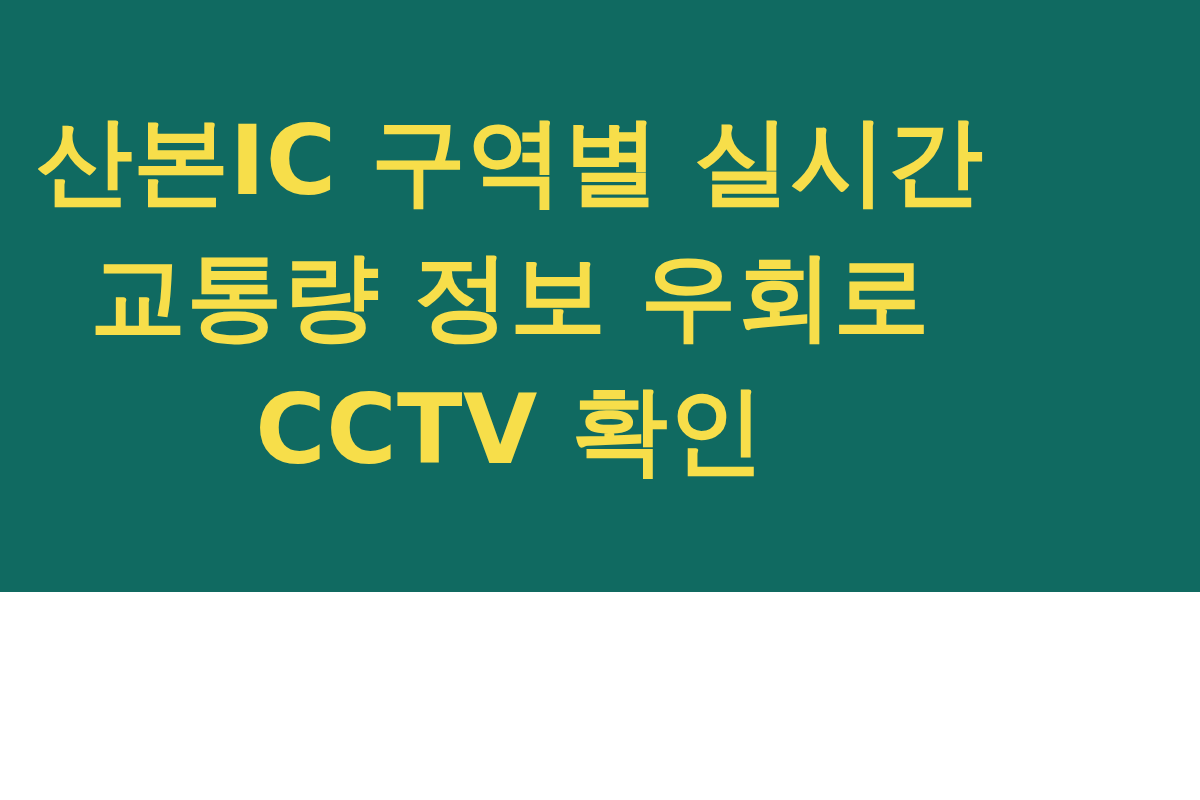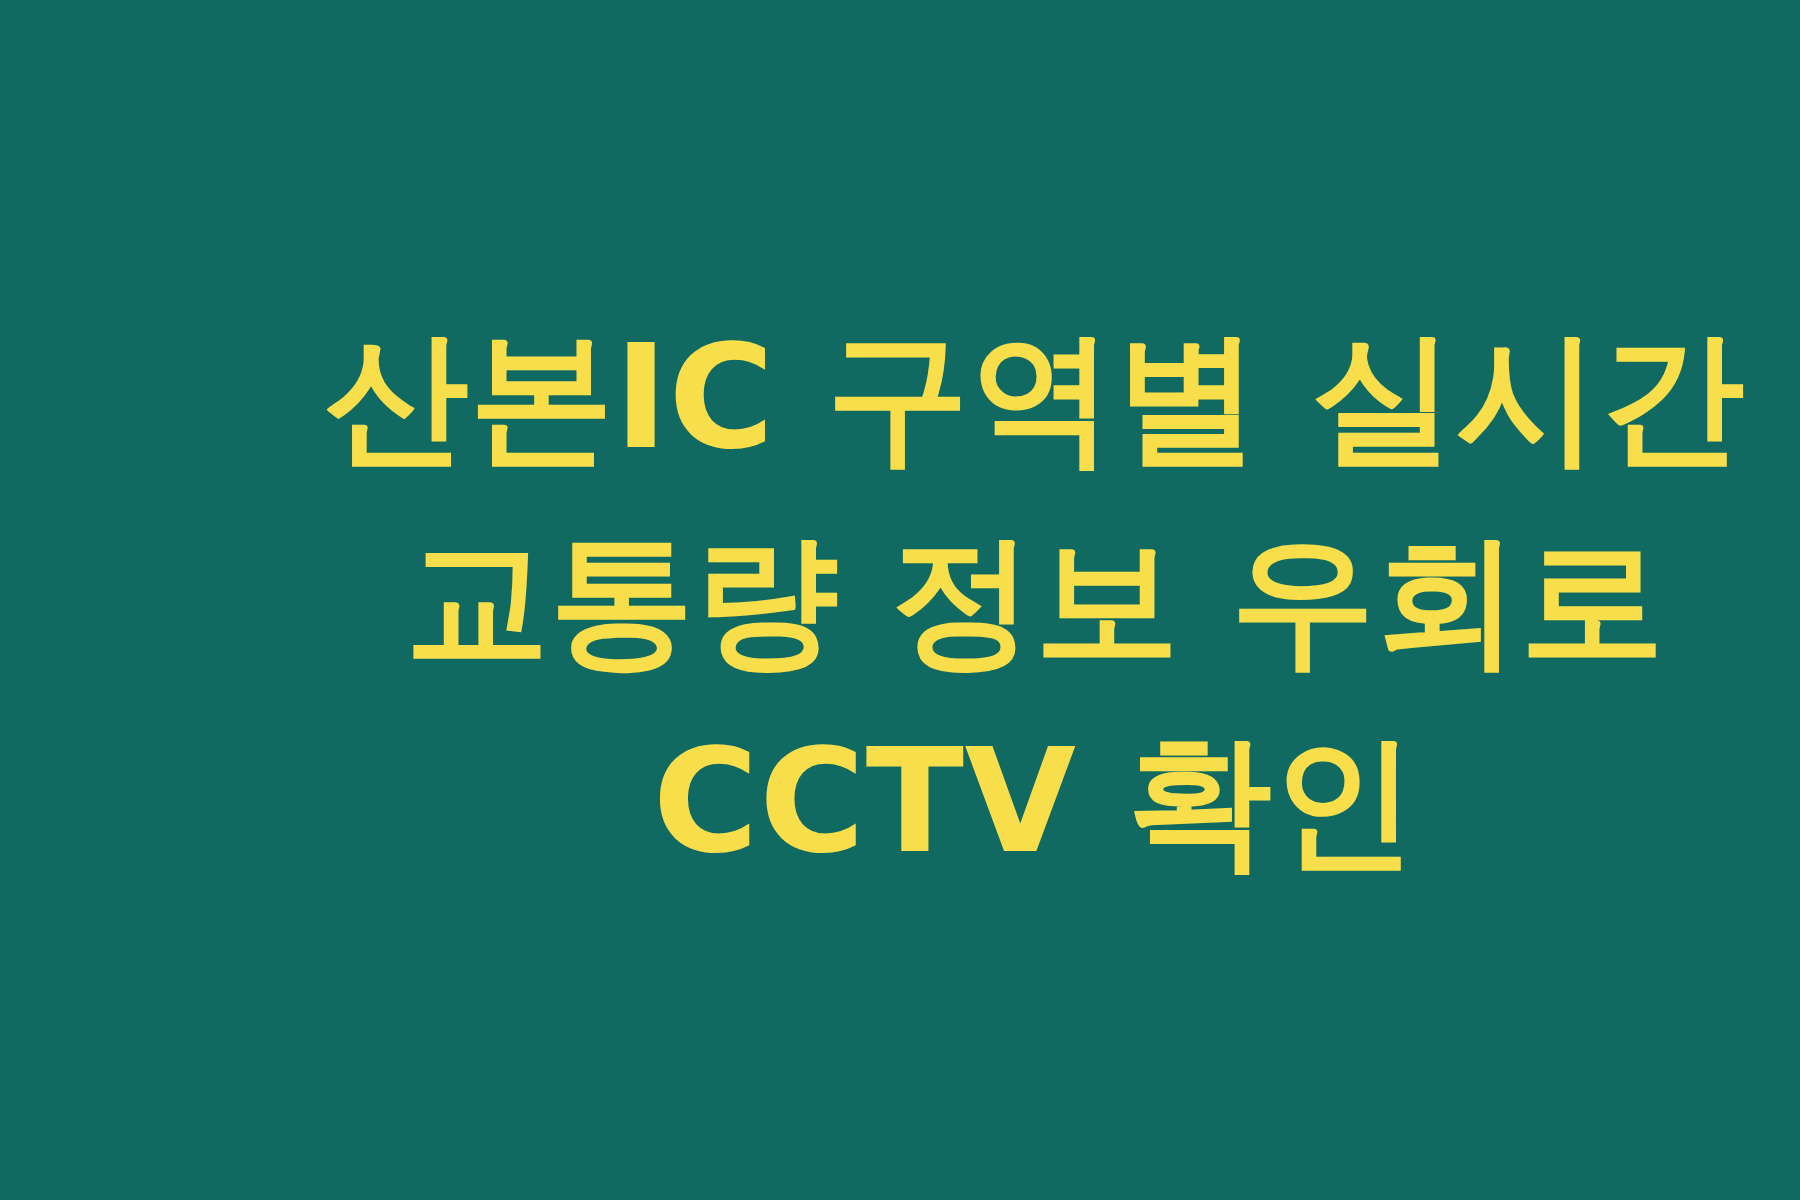--- a/index.html
+++ b/index.html
@@ -9,27 +9,26 @@
   }
   body {
     width: 1200px;
     height: 800px;
     overflow: hidden;
     font-family: "Liberation Sans", "DejaVu Sans", sans-serif;
   }
   #banner {
     position: relative;
     width: 1200px;
-    height: 800px;
+    height: 592px;
     box-sizing: border-box;
     display: flex;
     align-items: center;
-    justify-content: flex-end;
+    justify-content: flex-start;
     background: #106A61;
-    padding-left: 13px;
   }
   #headline {
     width: 1020px;
     margin: 0;
     padding: 0;
     text-align: center;
     color: #F7DE4A;
     font-family: "DejaVu Sans", "Liberation Sans", sans-serif;
     font-size: 96px;
     font-weight: 700;

